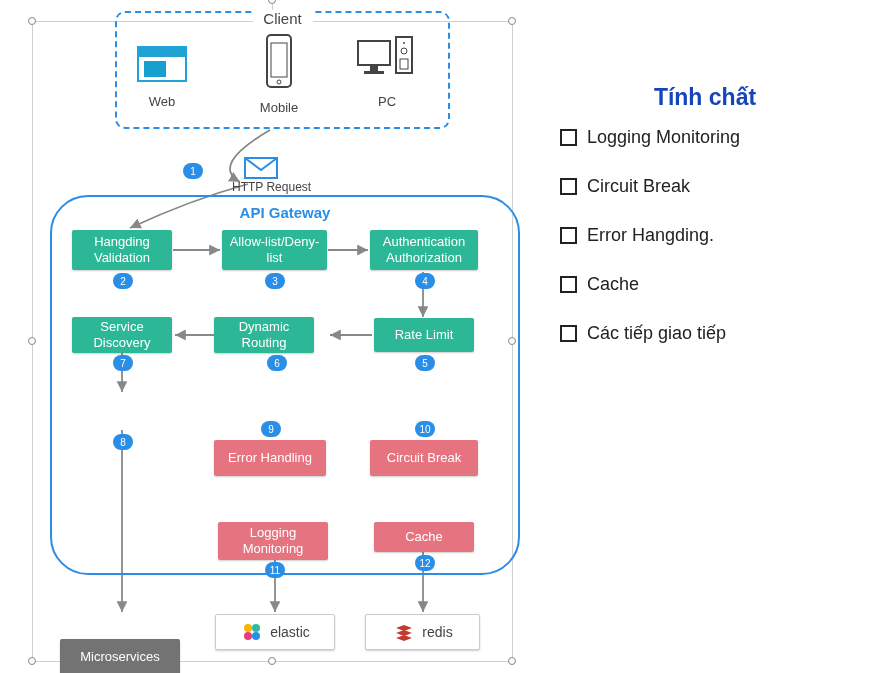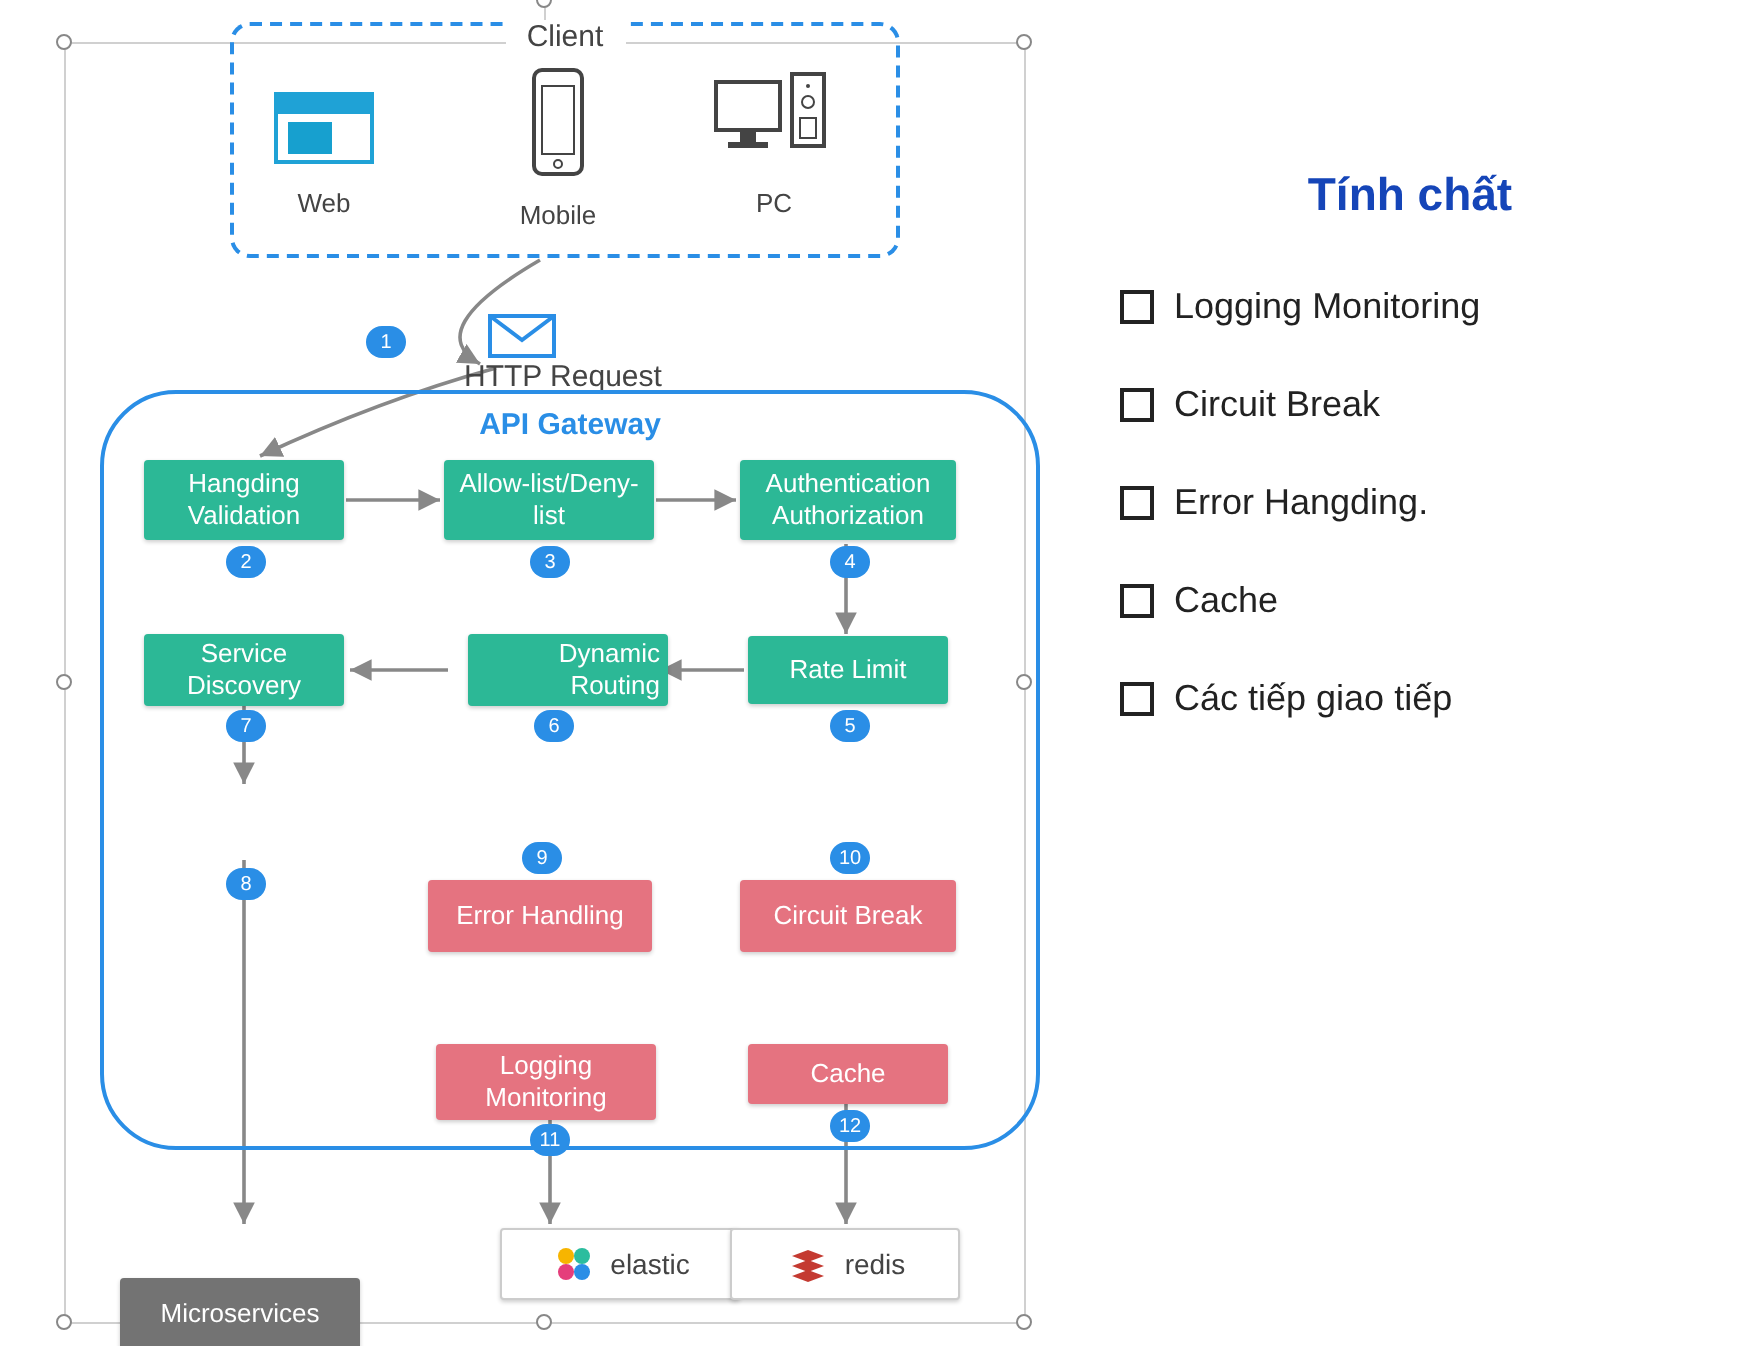--- a/index.html
+++ b/index.html
@@ -17,25 +17,25 @@
   .client-item.pc { left: 230px; top: 22px; }
   .client-item .lab { margin-top: 6px; }
   .gateway-box { position: absolute; left: 50px; top: 195px; width: 470px; height: 380px; border: 2px solid #2a8ee6; border-radius: 38px; }
   .gateway-label { position: absolute; left: 0; right: 0; top: 7px; text-align: center; color: #2a8ee6; font-size: 15px; font-weight: 600; }
   .node { position: absolute; color: #fff; display: flex; align-items: center; justify-content: center; text-align: center; font-size: 13px; line-height: 1.2; border-radius: 2px; box-shadow: 0 1px 2px rgba(0,0,0,0.2); padding: 4px; }
   .green { background: #2cb896; }
   .pink { background: #e57380; }
   .blue { background: #737373; margin-top: 25px; }
   .white-box { position: absolute; background: #fff; border: 1px solid #ccc; border-radius: 2px; display: flex; align-items: center; justify-content: center; font-size: 14px; color: #444; box-shadow: 0 1px 2px rgba(0,0,0,0.2); }
   .step-badge { position: absolute; width: 20px; height: 16px; background: #2a8ee6; color: #fff; font-size: 10px; border-radius: 8px; display: flex; align-items: center; justify-content: center; }
-  .http-label { position: absolute; font-size: 15px; color: #444; }
+  .http-label { position: absolute; font-size: 12px; color: #444; }
   .arrow { position: absolute; stroke: #888; stroke-width: 1.8; fill: none; }
   .arrowhead { fill: #888; }
   .sidebar { position: absolute; left: 560px; top: 84px; width: 290px; }
-  .sidebar-title { color: #1545b8; font-size: 23px; font-weight: 700; text-align: center; margin-bottom: 32px; }
+  .sidebar-title { color: #1545b8; font-size: 23px; font-weight: 700; text-align: center; margin-bottom: 16px; }
   .sidebar-item { font-size: 18px; color: #222; margin-bottom: 28px; display: flex; align-items: center; gap: 10px; }
   .check-sq { width: 17px; height: 17px; border: 2px solid #222; display: inline-block; flex-shrink: 0; }
 </style>
 </head>
 <body>
 
 <div class="canvas">
 
   <div class="sel-line" style="left:32px; top:21px; width:480px; height:1px;"></div>
   <div class="sel-line" style="left:32px; top:661px; width:480px; height:1px;"></div>
@@ -125,21 +125,21 @@
 
   <div class="gateway-box">
     <div class="gateway-label">API Gateway</div>
   </div>
 
   <div class="node green" style="left:72px;  top:230px; width:100px; height:40px;">Hangding Validation</div>
   <div class="node green" style="left:222px; top:230px; width:105px; height:40px;">Allow-list/Deny-list</div>
   <div class="node green" style="left:374px; top:318px; width:100px; height:34px;">Rate Limit</div>
 
   <div class="node green" style="left:370px; top:230px; width:108px; height:40px;">Authentication Authorization</div>
-  <div class="node green" style="left:234px; top:317px; width:100px; height:36px;text-align:right;">Dynamic Routing</div>
+  <div class="node green" style="left:214px; top:317px; width:100px; height:36px;">Dynamic Routing</div>
   <div class="node green" style="left:72px;  top:317px; width:100px; height:36px;">Service Discovery</div>
 
 
   <div class="node pink" style="left:214px; top:440px; width:112px; height:36px;">Error Handling</div>
   <div class="node pink" style="left:370px; top:440px; width:108px; height:36px;">Circuit Break</div>
 
   <div class="node pink" style="left:218px; top:522px; width:110px; height:38px;">Logging Monitoring</div>
   <div class="node pink" style="left:374px; top:522px; width:100px; height:30px;">Cache</div>
 
   <div class="step-badge" style="left:113px; top:273px;">2</div>
@@ -148,21 +148,21 @@
   <div class="step-badge" style="left:415px; top:355px;">5</div>
   <div class="step-badge" style="left:267px; top:355px;">6</div>
   <div class="step-badge" style="left:113px; top:355px;">7</div>
   <div class="step-badge" style="left:113px; top:434px;">8</div>
   <div class="step-badge" style="left:261px; top:421px;">9</div>
   <div class="step-badge" style="left:415px; top:421px;">10</div>
   <div class="step-badge" style="left:265px; top:562px;">11</div>
   <div class="step-badge" style="left:415px; top:555px;">12</div>
 
   <div class="node blue" style="left:60px; top:614px; width:120px; height:36px;">Microservices</div>
-  <div class="white-box" style="left:215px; top:614px; width:120px; height:36px; gap:6px;margin-left:35px;">
+  <div class="white-box" style="left:215px; top:614px; width:120px; height:36px; gap:6px;">
     <svg width="24" height="24">
       <circle cx="8" cy="8" r="4" fill="#f7b500"></circle>
       <circle cx="16" cy="8" r="4" fill="#2bbd9e"></circle>
       <circle cx="8" cy="16" r="4" fill="#e53e7b"></circle>
       <circle cx="16" cy="16" r="4" fill="#2a8ee6"></circle>
     </svg>
     <span>elastic</span>
   </div>
   <div class="white-box" style="left:365px; top:614px; width:115px; height:36px; gap:6px;">
     <svg width="24" height="24">

